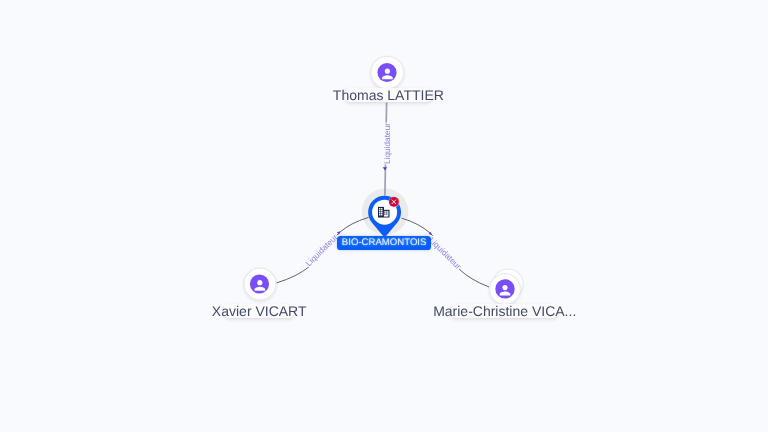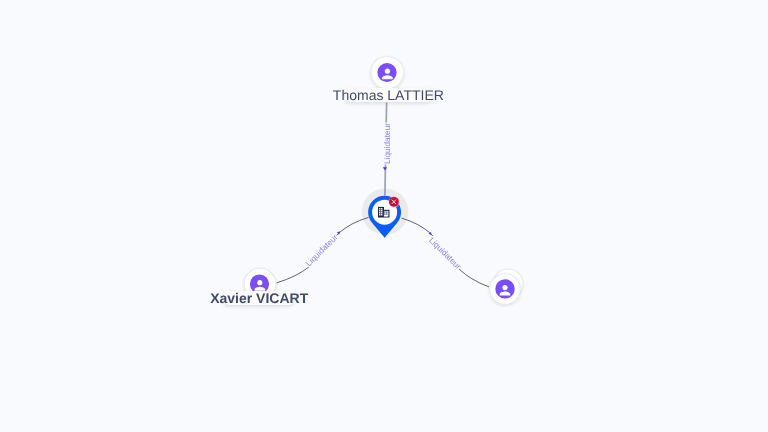--- a/index.html
+++ b/index.html
@@ -115,15 +115,17 @@
     </g>
     <g>
       <circle cx="394.05" cy="201.75" r="5.55" fill="#f7bccb" opacity="0.8"></circle>
       <circle cx="393.9" cy="201.8" r="4.9" fill="#cc0b36"></circle>
       <path d="M392.0,199.9 L395.8,203.7 M395.8,199.9 L392.0,203.7" stroke="#fde8ee" stroke-width="1.0" stroke-linecap="round"></path>
     </g>
   </g>
 </svg>
 
 <div class="nodelabel" style="left:344.7px;top:87.8px;width:86.7px;">Thomas LATTIER</div>
-<div class="nodelabel" style="left:224.4px;top:291px;width:70.4px;font-weight:bold;">Xavier VICART</div>
+<div class="nodelabel" style="left:224.4px;top:304px;width:70.4px;">Xavier VICART</div>
+<div class="nodelabel" style="left:450.8px;top:303.8px;width:107.4px;">Marie-Christine VICA...</div>
+<div class="complabel" style="left:337.3px;top:236.4px;width:94.3px;">BIO-CRAMONTOIS</div>
 
 </div>
 
 </body></html>

